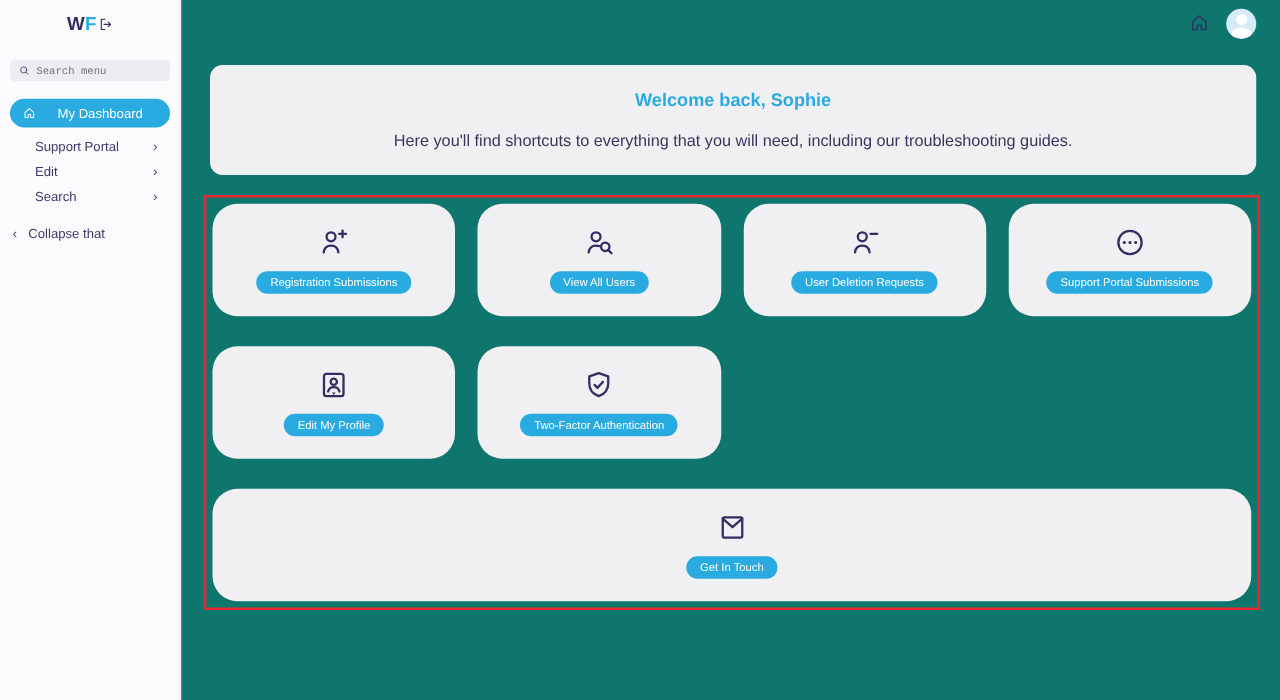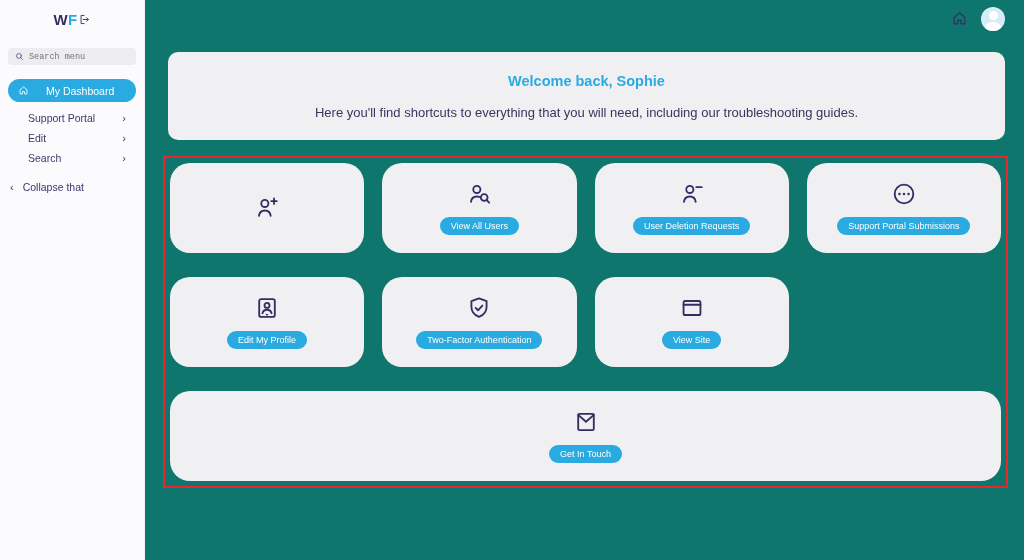--- a/index.html
+++ b/index.html
@@ -117,20 +117,21 @@
 
     <section class="hl-box">
       <div class="grid">
 
         <div class="card">
           <svg viewBox="0 0 24 24">
             <circle class="ic" cx="10" cy="7.8" r="3.3"></circle>
             <path class="ic" d="M4.6 19.3c.4-3.4 2.6-5 5.4-5s5 1.6 5.4 5"></path>
             <path class="ic" d="M18.5 3.2v5M16 5.7h5"></path>
           </svg>
+          <button class="pill">Registration Submissions</button>
         </div>
 
         <div class="card">
           <svg viewBox="0 0 24 24">
             <circle class="ic" cx="10" cy="7.8" r="3.3"></circle>
             <path class="ic" d="M4.6 19.3c.4-3.4 2.6-5 5.4-5 .8 0 1.6.1 2.3.4"></path>
             <circle class="ic" cx="16.8" cy="15.2" r="3.1"></circle>
             <path class="ic" d="M19.1 17.6l2.3 2.3"></path>
           </svg>
           <button class="pill">View All Users</button>
@@ -166,27 +167,20 @@
         </div>
 
         <div class="card">
           <svg viewBox="0 0 24 24">
             <path class="ic" d="M12 3.2l7 2.4v5.2c0 4.4-2.9 7.8-7 9.4-4.1-1.6-7-5-7-9.4V5.6z"></path>
             <path class="ic" d="M8.9 11.9l2.2 2.2 4-4.4"></path>
           </svg>
           <button class="pill">Two-Factor Authentication</button>
         </div>
 
-        <div class="card">
-          <svg viewBox="0 0 24 24">
-            <rect class="ic" x="4.2" y="5.5" width="15.6" height="13" rx="1.5"></rect>
-            <path class="ic" d="M4.2 9h15.6"></path>
-          </svg>
-          <button class="pill">View Site</button>
-        </div>
 
 
         <div class="card wide">
           <svg viewBox="0 0 24 24">
             <rect class="ic" x="4.8" y="4.5" width="14.4" height="15" rx="1.2"></rect>
             <path class="ic" d="M4.8 5.4l7.2 6.4 7.2-6.4"></path>
           </svg>
           <button class="pill">Get In Touch</button>
         </div>
 

